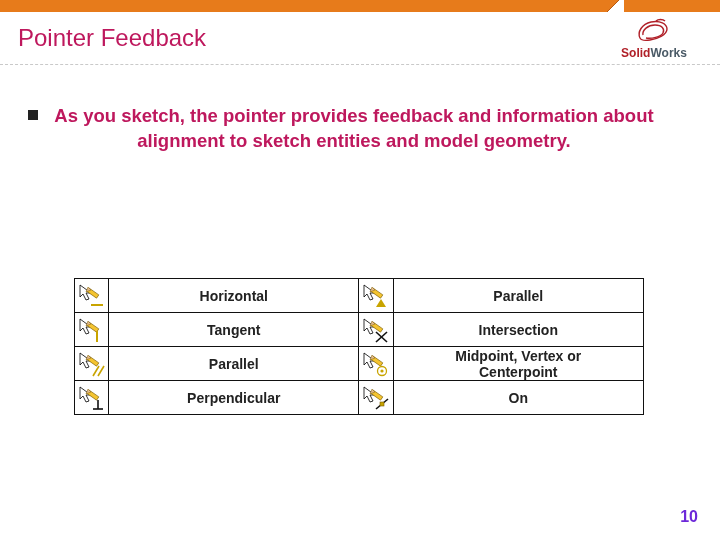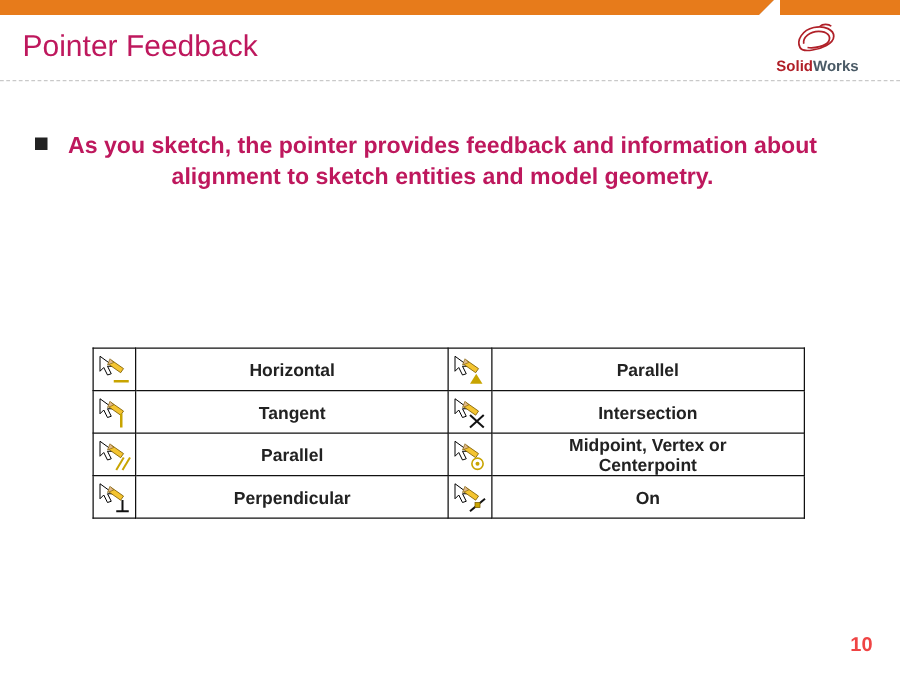--- a/index.html
+++ b/index.html
@@ -17,21 +17,21 @@
   .dashed { position:absolute; top:64px; left:0; width:720px; height:0;
     border-top:1px dashed #c9c9c9; }
   .body { position:absolute; top:104px; left:46px; width:616px; }
   .bullet { position:absolute; top:110px; left:28px; width:10px; height:10px; background:#222; }
   .bodytext { font-size:18.5px; font-weight:bold; color:#be185d; line-height:1.35; }
   .table { position:absolute; top:278px; left:74px; width:570px; border-collapse:collapse; }
   .table td { border:1px solid #111; height:34px; vertical-align:middle; font-size:14px; font-weight:bold; color:#222; }
   .iconcell { width:34px; text-align:center; padding:0; }
   .labelcell { width:250px; padding:0 26px; }
   .iconcell svg { display:block; margin:auto; }
-  .pagenum { position:absolute; bottom:14px; right:22px; font-size:16px; font-weight:bold; color:#ef4444; }
+  .pagenum { position:absolute; bottom:14px; right:22px; font-size:16px; font-weight:bold; color:#6d28d9; }
 </style>
 </head>
 <body>
 
 <div class="slide">
   <div class="topbar"></div>
   <div class="notch"></div>
 
   <div class="logo">
     <div class="logo-wrap">

